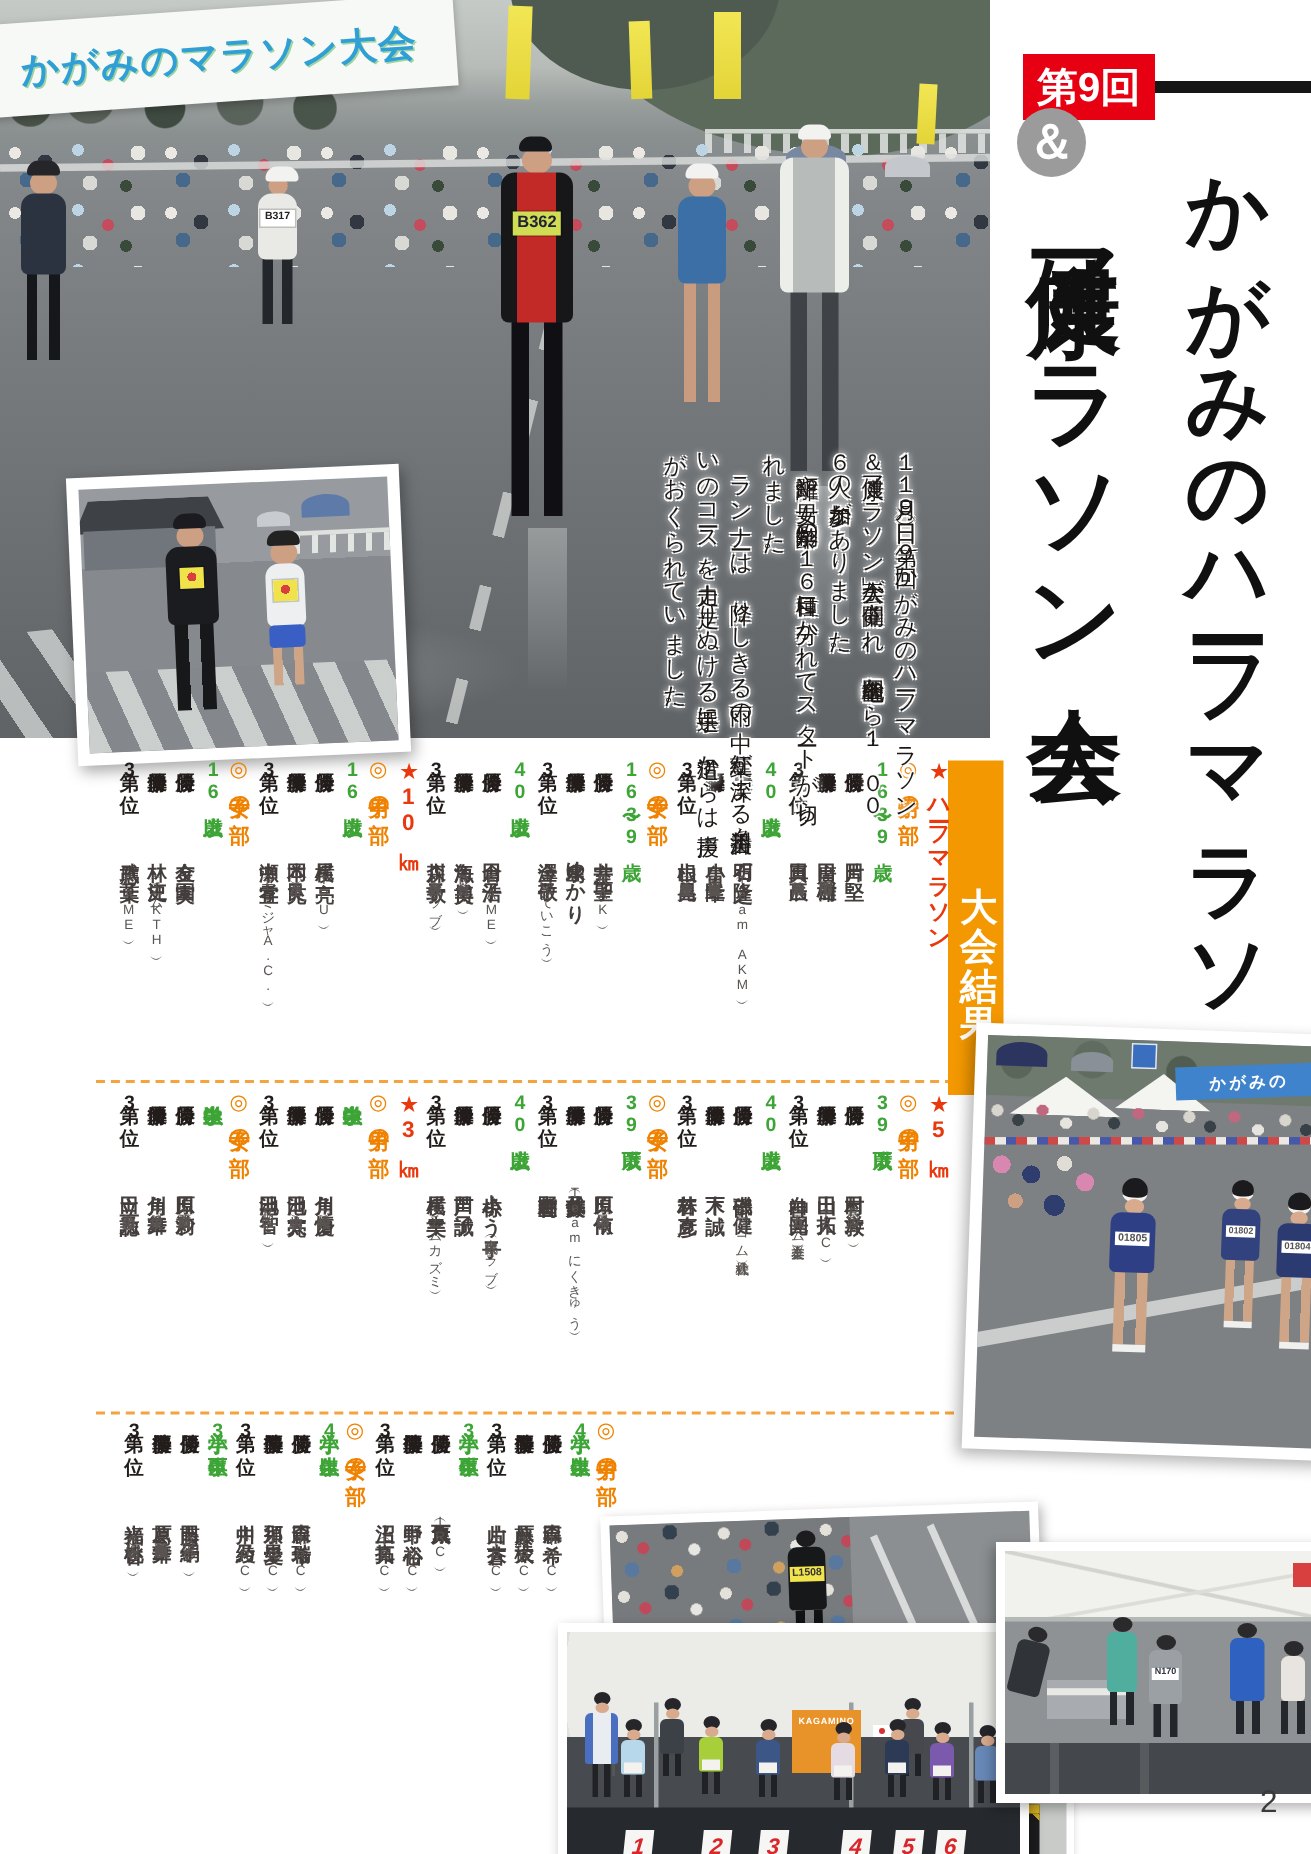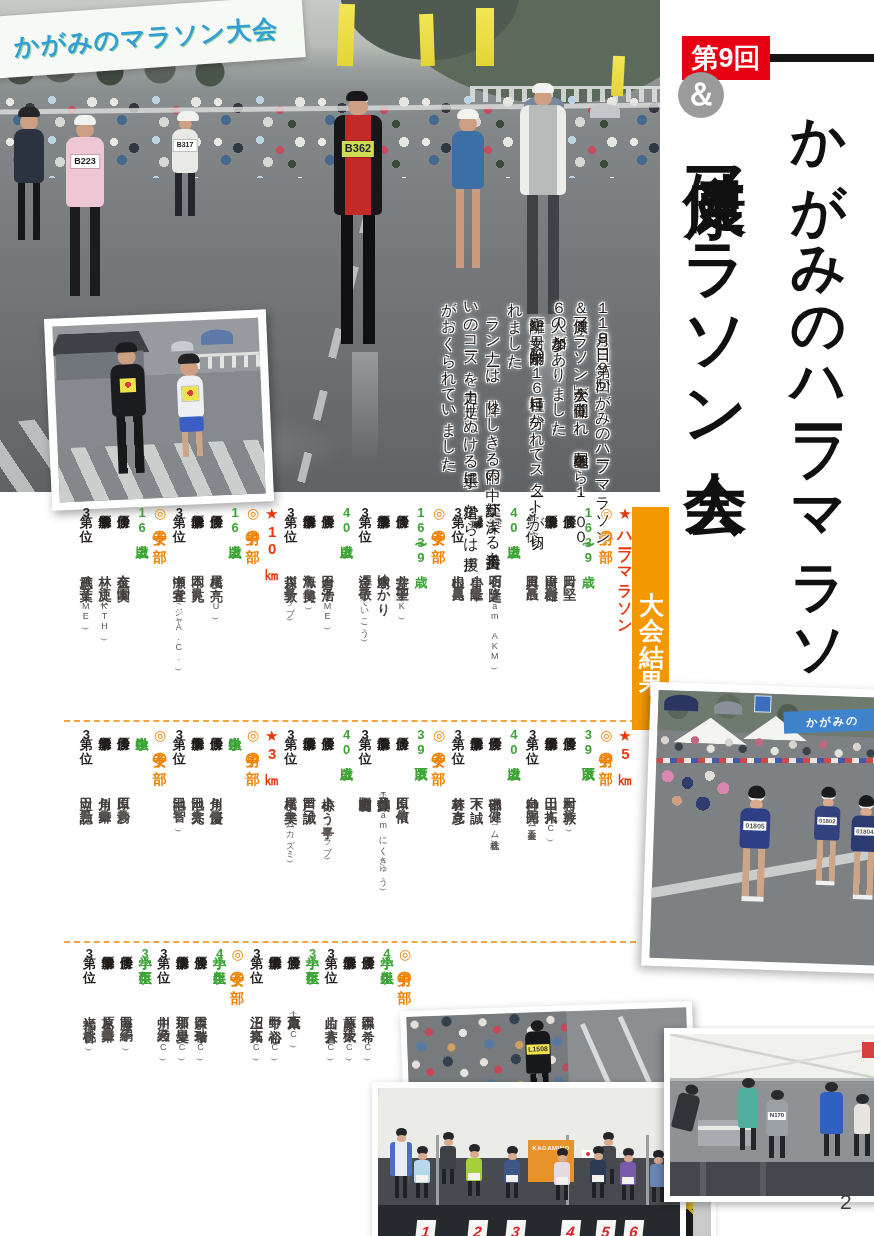--- a/index.html
+++ b/index.html
@@ -302,27 +302,20 @@
     <div class="refl a"></div>
     <div class="refl b"></div>
     <div class="pm-banner">
       <span>かがみのマラソン大会</span>
     </div>
     <div class="runner r7">
       <div class="head"></div>
       <div class="torso"></div>
       <div class="legs"></div>
     </div>
-    <div class="runner r1">
-      <div class="head"></div>
-      <div class="torso">
-        <span class="bib">B223</span>
-      </div>
-      <div class="legs"></div>
-    </div>
     <div class="runner r5">
       <div class="head"></div>
       <div class="torso">
         <span class="bib">B317</span>
       </div>
       <div class="legs"></div>
     </div>
     <div class="runner r3">
       <div class="head"></div>
       <div class="torso">

